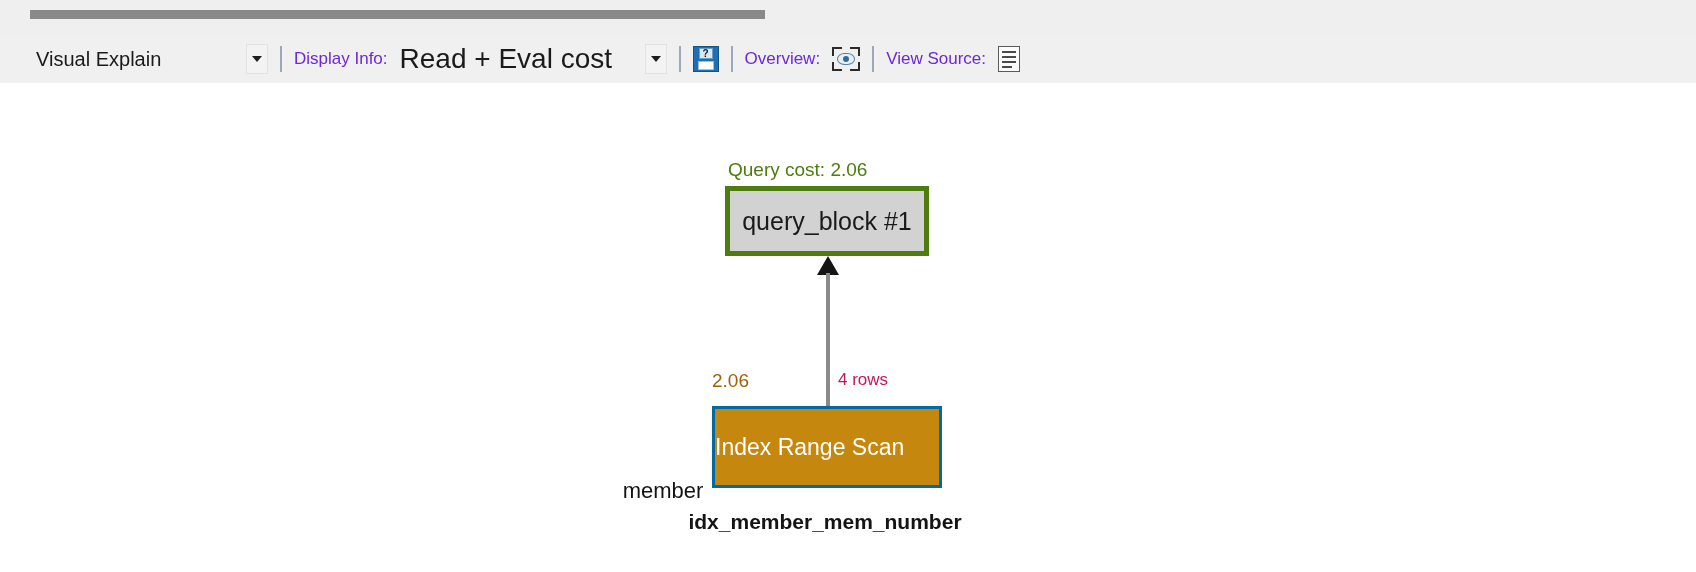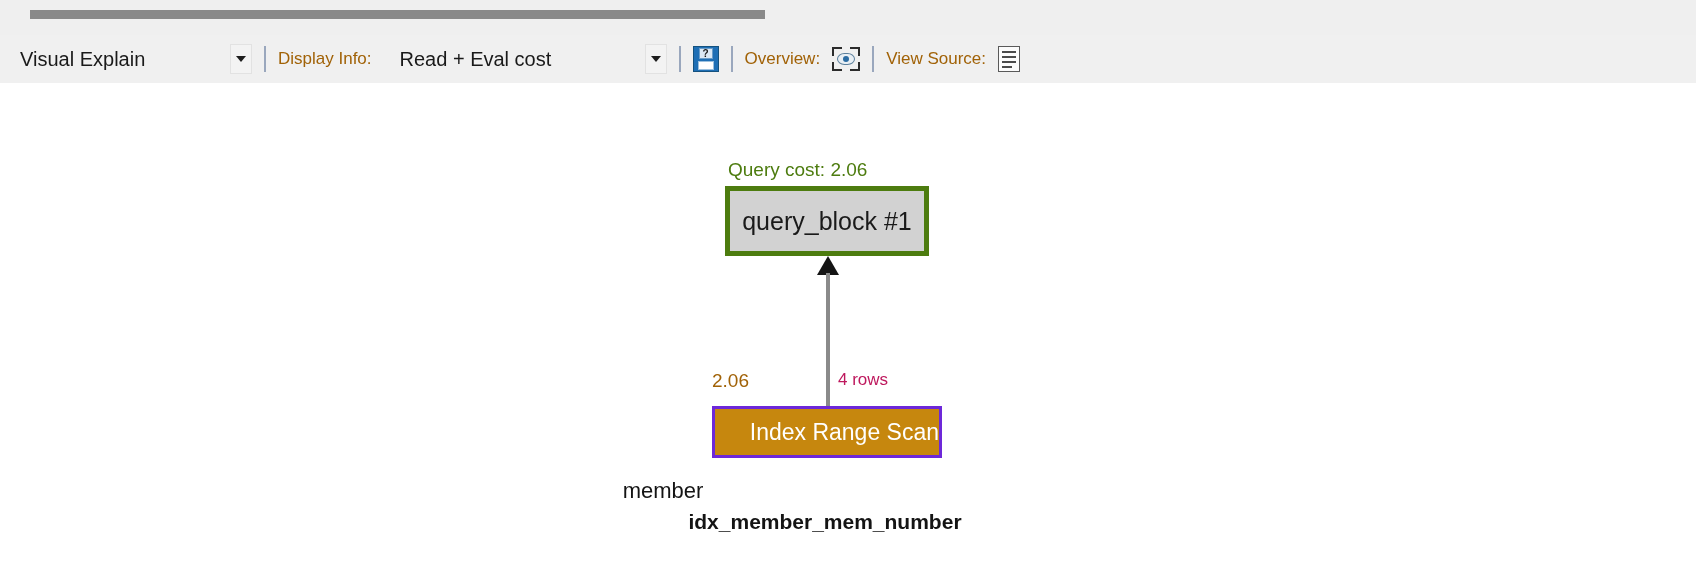--- a/index.html
+++ b/index.html
@@ -40,21 +40,21 @@
 
   
   .toolbar {
     position: absolute;
     left: 0; top: 35px;
     width: 1696px;
     height: 48px;
     background: #f0f0f0;
     display: flex;
     align-items: center;
-    padding-left: 20px;
+    padding-left: 36px;
     box-sizing: border-box;
   }
 
   .combo-wrap {
     display: flex;
     align-items: center;
     height: 26px;
   }
   .combo-label {
     font-size: 20px;
@@ -81,28 +81,28 @@
 
   .vsep {
     width: 2px;
     height: 26px;
     background: #9aa7bd;
     margin: 0 12px;
   }
 
   .small-label {
     font-size: 17px;
-    color: #a16207;
+    color: #6d28d9;
     white-space: nowrap;
   }
   .value-label {
-    font-size: 20px;
+    font-size: 28px;
     color: #1a1a1a;
     white-space: nowrap;
-    margin-left: 28px;
+    margin-left: 12px;
   }
 
   
   .floppy {
     position: relative;
     width: 26px;
     height: 26px;
     background: #1f6fb5;
     border: 1px solid #15527f;
     box-sizing: border-box;
@@ -247,27 +247,27 @@
     top: 287px;
     font-size: 17px;
     color: #be185d;
   }
 
   .node-index-scan {
     position: absolute;
     left: 712px;
     top: 323px;
     width: 230px;
-    height: 52px;
+    height: 82px;
     background: #c6870e;
-    border: 3px solid #6d28d9;
-    box-sizing: border-box;
-    display: flex;
-    align-items: center;
-    justify-content: flex-end;
+    border: 3px solid #0369a1;
+    box-sizing: border-box;
+    display: flex;
+    align-items: center;
+    justify-content: flex-start;
     font-size: 23px;
     color: #ffffff;
   }
 
   .table-name {
     position: absolute;
     left: 0; top: 395px;
     width: 1372px;
     text-align: center;
     font-size: 22px;

